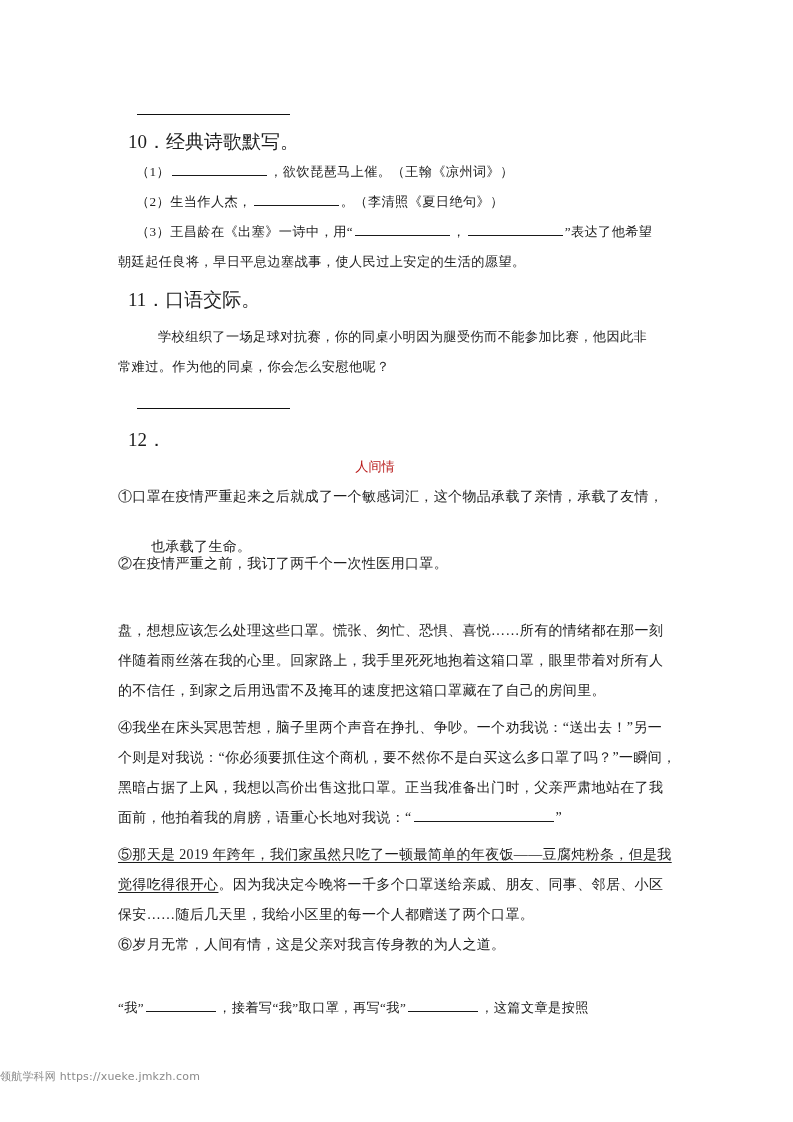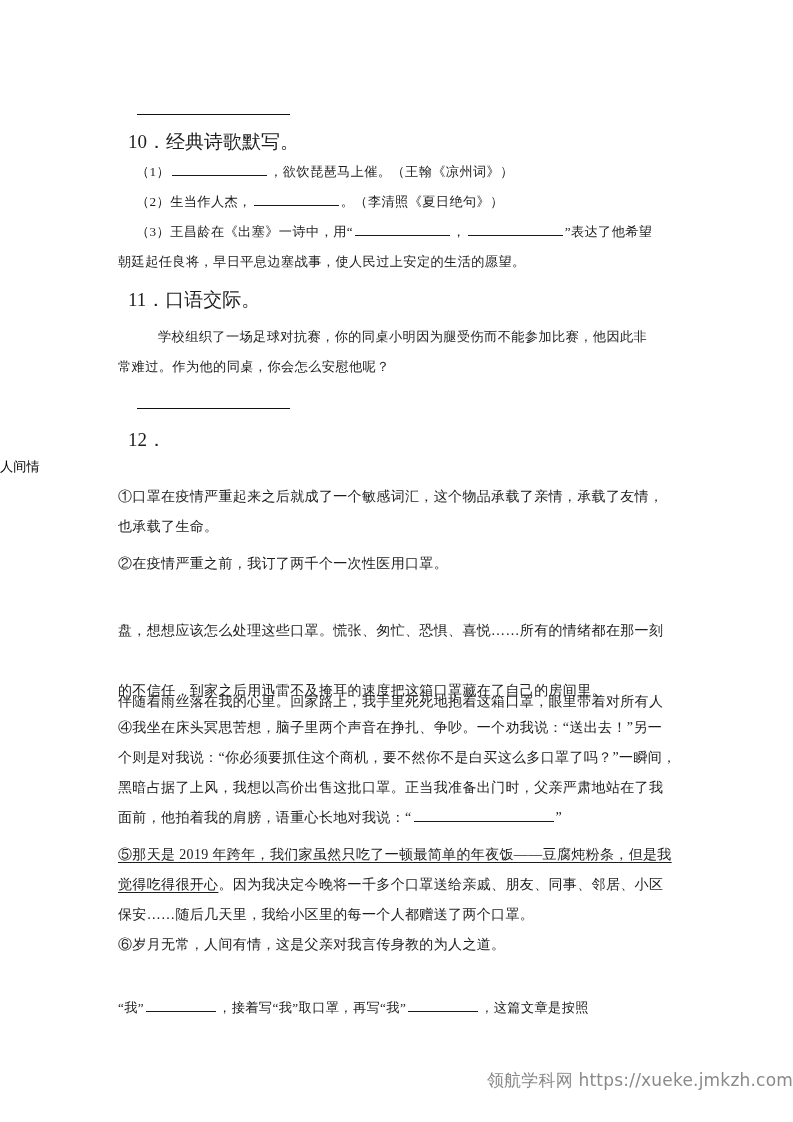--- a/index.html
+++ b/index.html
@@ -62,39 +62,40 @@
     font-size: 14px;
     line-height: 30px;
     letter-spacing: 0.35px;
     color: #1c1c1c;
     white-space: nowrap;
   }
   .passage-title {
     position: absolute;
     width: 750px;
     left: 0;
+    text-align: center;
     font-size: 13.2px;
     line-height: 30px;
-    color: #000000;
+    color: #b91c1c;
   }
   .u {
     text-decoration: underline;
     text-underline-offset: 3px;
     text-decoration-thickness: 1px;
     text-align: center;
   }
 
   
   .watermark {
     position: absolute;
     width: 793px;
     left: 0;
-    text-align: right;
+    text-align: left;
     font-family: "DejaVu Sans", "Liberation Sans", sans-serif;
-    font-size: 17px;
+    font-size: 11px;
     color: #8a8a8a;
     letter-spacing: 0.2px;
   }
 </style>
 </head>
 <body>
 
 <div class="page">
 
   <div class="answer-rule" style="left:137px; top:114px; width:153px;"></div>
@@ -119,26 +120,26 @@
   <div class="blk" style="left:158px; top:322px;">学校组织了一场足球对抗赛，你的同桌小明因为腿受伤而不能参加比赛，他因此非</div>
   <div class="blk" style="left:118px; top:352px;">常难过。作为他的同桌，你会怎么安慰他呢？</div>
 
   <div class="answer-rule" style="left:137px; top:408px; width:153px;"></div>
 
   <div class="qnum" style="top:425px;">12．</div>
 
   <div class="passage-title" style="top:452px;">人间情</div>
 
   <div class="passage-line" style="top:482px;">①口罩在疫情严重起来之后就成了一个敏感词汇，这个物品承载了亲情，承载了友情，</div>
-  <div class="passage-line" style="top:512px;">也承载了生命。</div>
+  <div class="passage-line" style="top:532px;margin-left:33px;">也承载了生命。</div>
 
   <div class="passage-line" style="top:549px;">②在疫情严重之前，我订了两千个一次性医用口罩。</div>
 
   <div class="passage-line" style="top:616px;">盘，想想应该怎么处理这些口罩。慌张、匆忙、恐惧、喜悦……所有的情绪都在那一刻</div>
-  <div class="passage-line" style="top:646px;margin-top:41px;">伴随着雨丝落在我的心里。回家路上，我手里死死地抱着这箱口罩，眼里带着对所有人</div>
+  <div class="passage-line" style="top:646px;">伴随着雨丝落在我的心里。回家路上，我手里死死地抱着这箱口罩，眼里带着对所有人</div>
   <div class="passage-line" style="top:676px;">的不信任，到家之后用迅雷不及掩耳的速度把这箱口罩藏在了自己的房间里。</div>
 
   <div class="passage-line" style="top:713px;">④我坐在床头冥思苦想，脑子里两个声音在挣扎、争吵。一个劝我说：“送出去！”另一</div>
   <div class="passage-line" style="top:743px;">个则是对我说：“你必须要抓住这个商机，要不然你不是白买这么多口罩了吗？”一瞬间，</div>
   <div class="passage-line" style="top:773px;">黑暗占据了上风，我想以高价出售这批口罩。正当我准备出门时，父亲严肃地站在了我</div>
   <div class="passage-line" style="top:803px;">
     <span>面前，他拍着我的肩膀，语重心长地对我说：“</span><span class="fill w140"></span><span>”</span>
   </div>
 
   <div class="passage-line" style="top:840px;">

